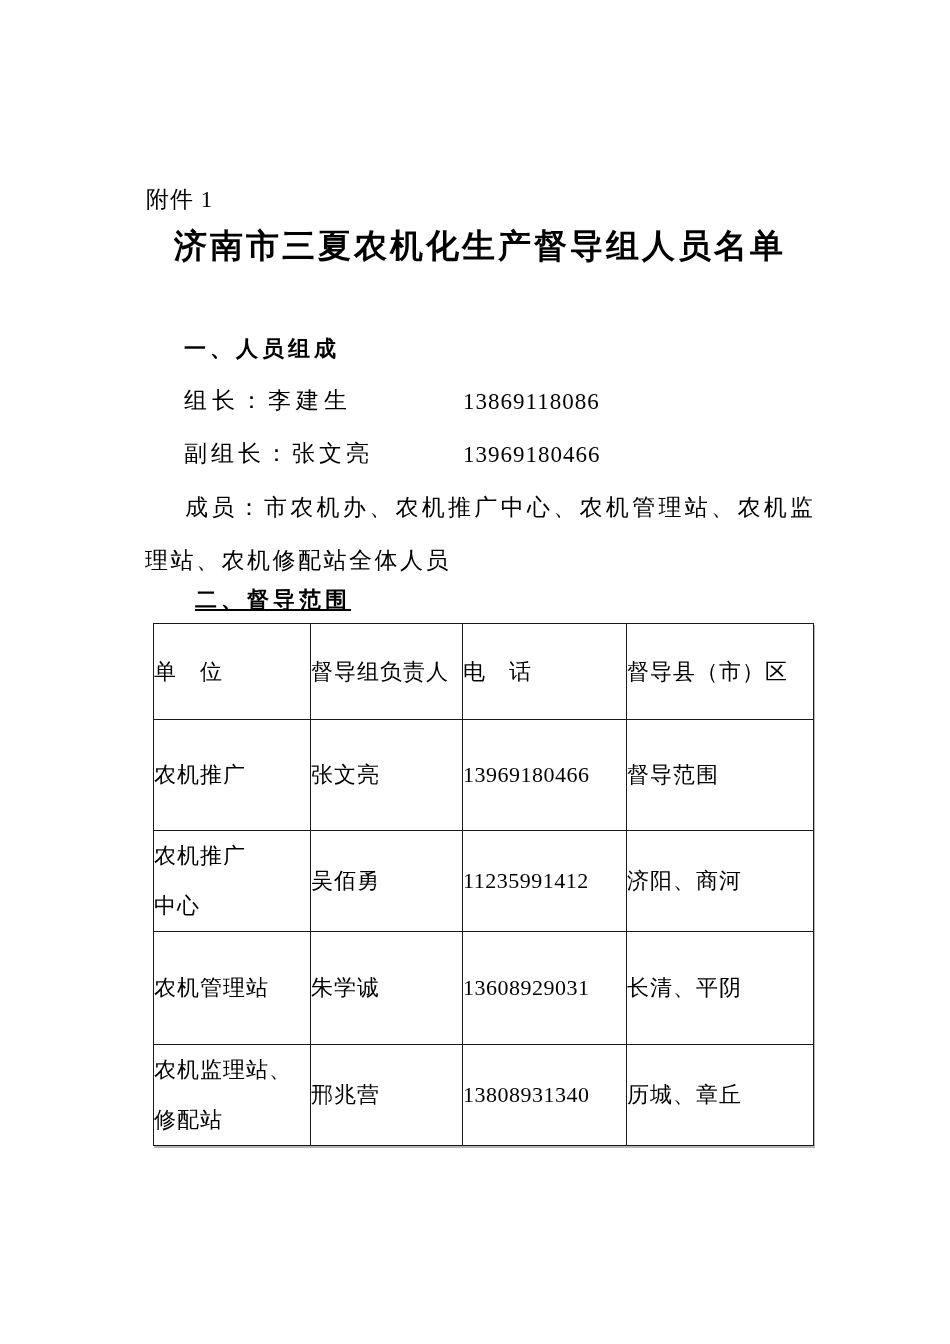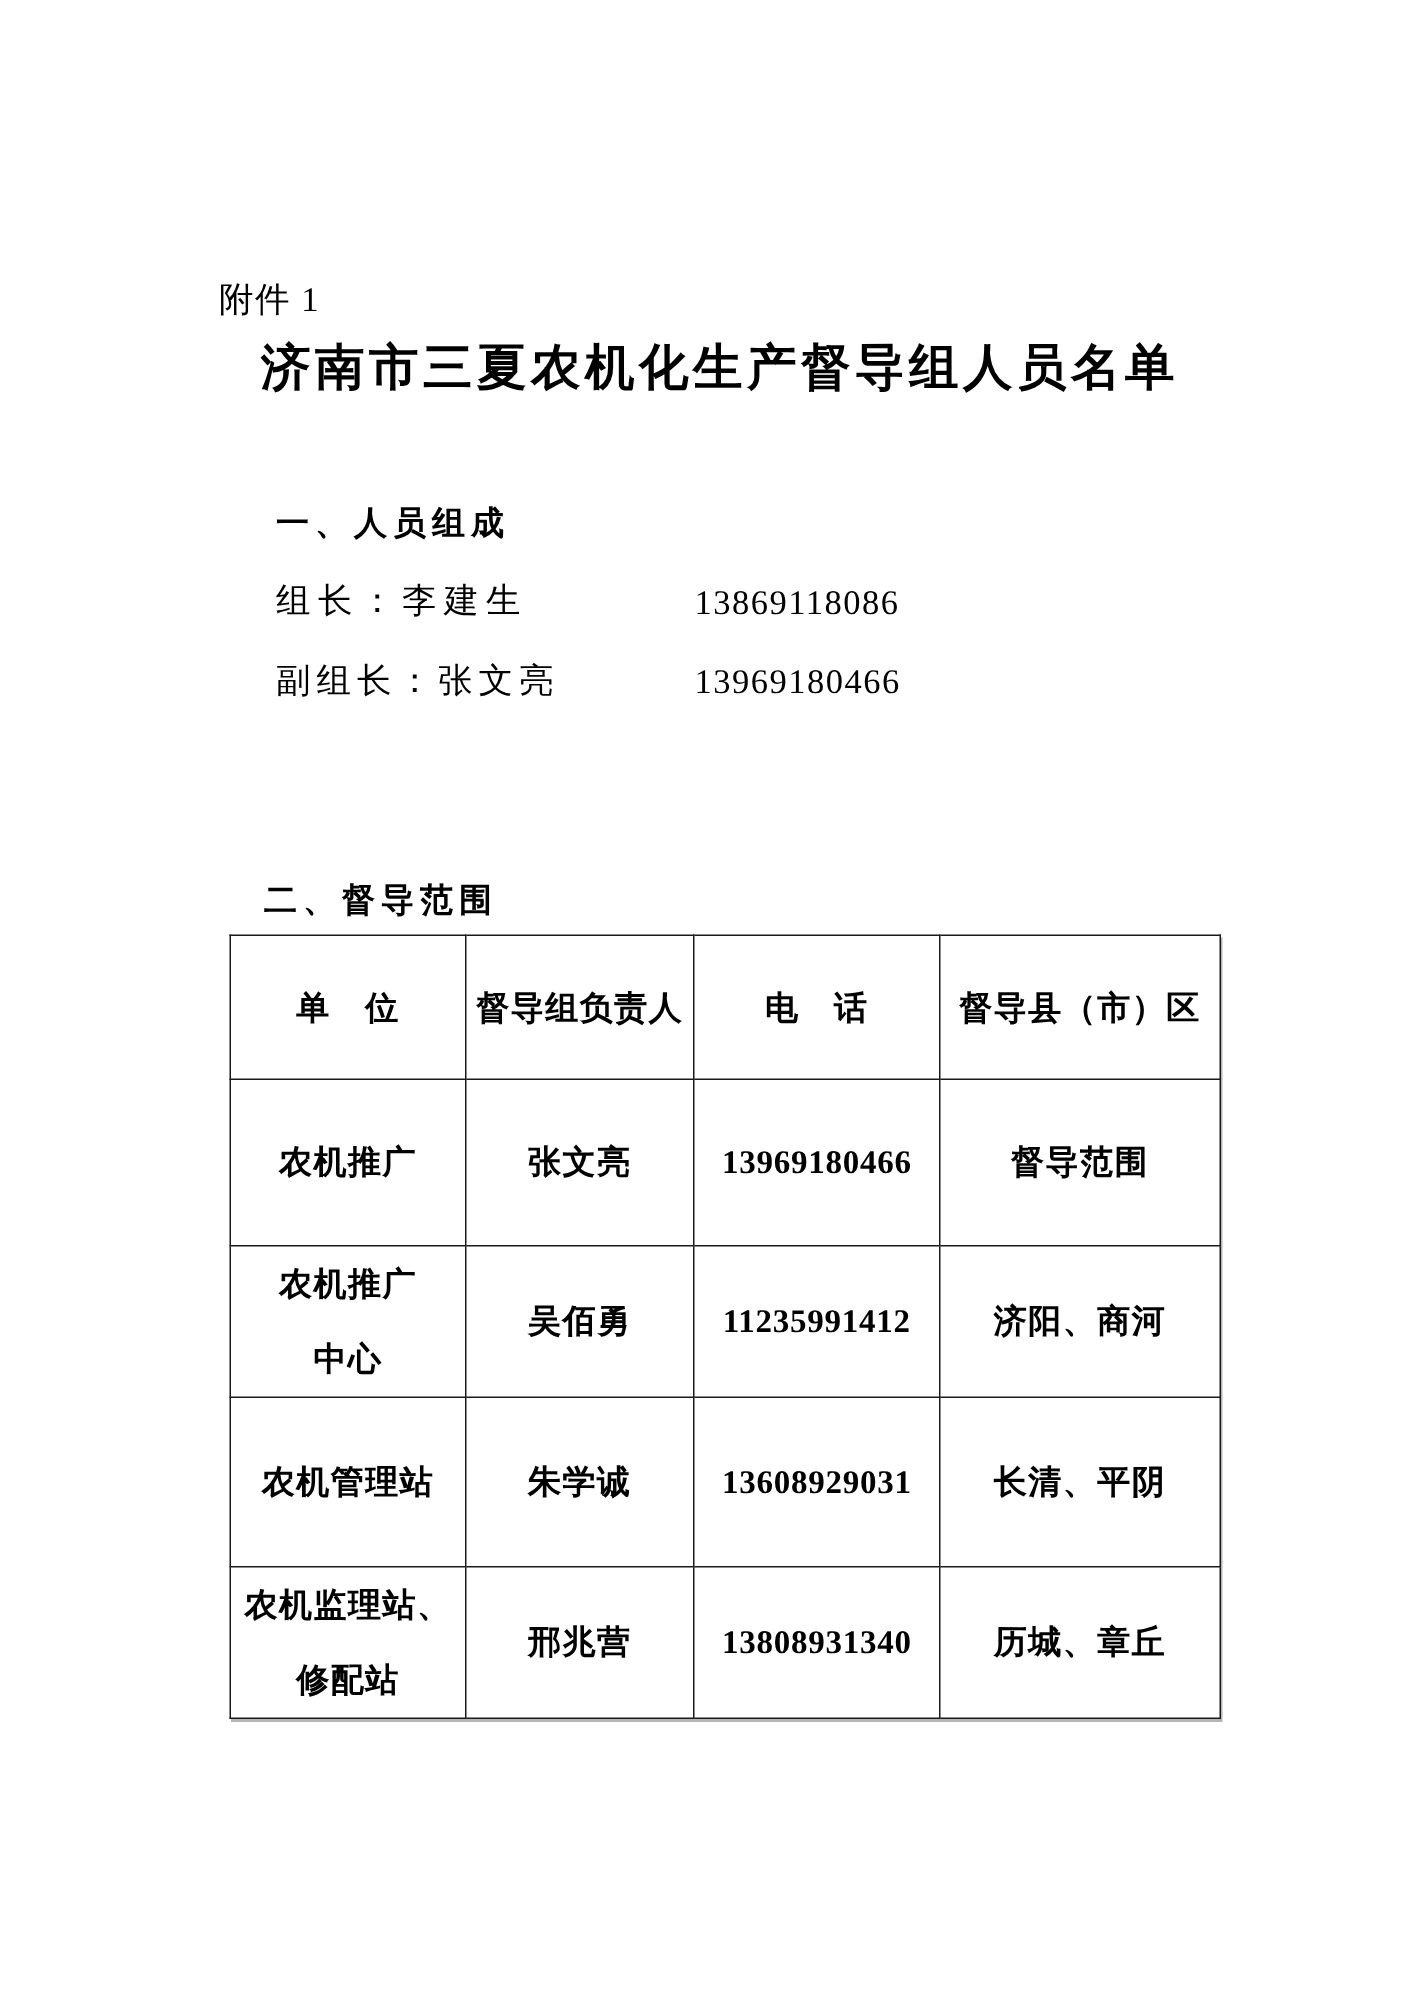--- a/index.html
+++ b/index.html
@@ -22,21 +22,21 @@
     left: 145px; top: 226px; width: 670px;
     font-size: 33px; font-weight: bold; line-height: 1.25;
     text-align: center; letter-spacing: 3px;
   }
   .h2 {
     font-family: "Liberation Sans", "DejaVu Sans", sans-serif;
     font-weight: bold; font-size: 22px; line-height: 1.2;
     letter-spacing: 4px;
   }
   .h2-personnel { left: 184px; top: 336px; }
-  .h2-scope    { left: 176px; top: 587px; }
+  .h2-scope    { left: 195px; top: 587px; text-decoration: underline; }
 
   .bodytext { font-size: 23px; line-height: 1.2; }
   .leader-label { left: 184px; top: 387px; letter-spacing: 5px; }
   .leader-phone { left: 463px; top: 388px; letter-spacing: 1px; }
   .deputy-label { left: 184px; top: 440px; letter-spacing: 4px; }
   .deputy-phone { left: 463px; top: 441px; letter-spacing: 1px; }
 
   .members {
     position: absolute;
     left: 145px; top: 481px; width: 670px;
@@ -53,23 +53,23 @@
   table.scope-table {
     position: absolute;
     left: 153px; top: 623px;
     width: 660px;
     border-collapse: collapse;
     table-layout: fixed;
     box-shadow: 1px 2px 0 rgba(120,120,120,0.55);
   }
   .scope-table th, .scope-table td {
     border: 1.5px solid #1a1a1a;
-    font-weight: bold;
+    font-weight: normal;
     font-size: 22px;
-    text-align: center;
+    text-align: left;
     vertical-align: middle;
     letter-spacing: 1px;
     line-height: 50px;
     padding: 0;
     overflow: hidden;
   }
   .scope-table .phone { letter-spacing: 0.5px; }
   .unit-line { line-height: 50px; }
 </style>
 </head>
@@ -82,20 +82,24 @@
   <div class="abs doc-title">济南市三夏农机化生产督导组人员名单</div>
 
   <div class="abs h2 h2-personnel">一、人员组成</div>
 
   <div class="abs bodytext leader-label">组长：李建生</div>
   <div class="abs bodytext leader-phone">13869118086</div>
 
   <div class="abs bodytext deputy-label">副组长：张文亮</div>
   <div class="abs bodytext deputy-phone">13969180466</div>
 
+  <div class="members">
+    <div class="l1">成员：市农机办、农机推广中心、农机管理站、农机监</div>
+    <div class="l2">理站、农机修配站全体人员</div>
+  </div>
 
   <div class="abs h2 h2-scope">二、督导范围</div>
 
   <table class="scope-table">
     <colgroup>
       <col style="width:157px">
       <col style="width:152px">
       <col style="width:164px">
       <col style="width:187px">
     </colgroup>

